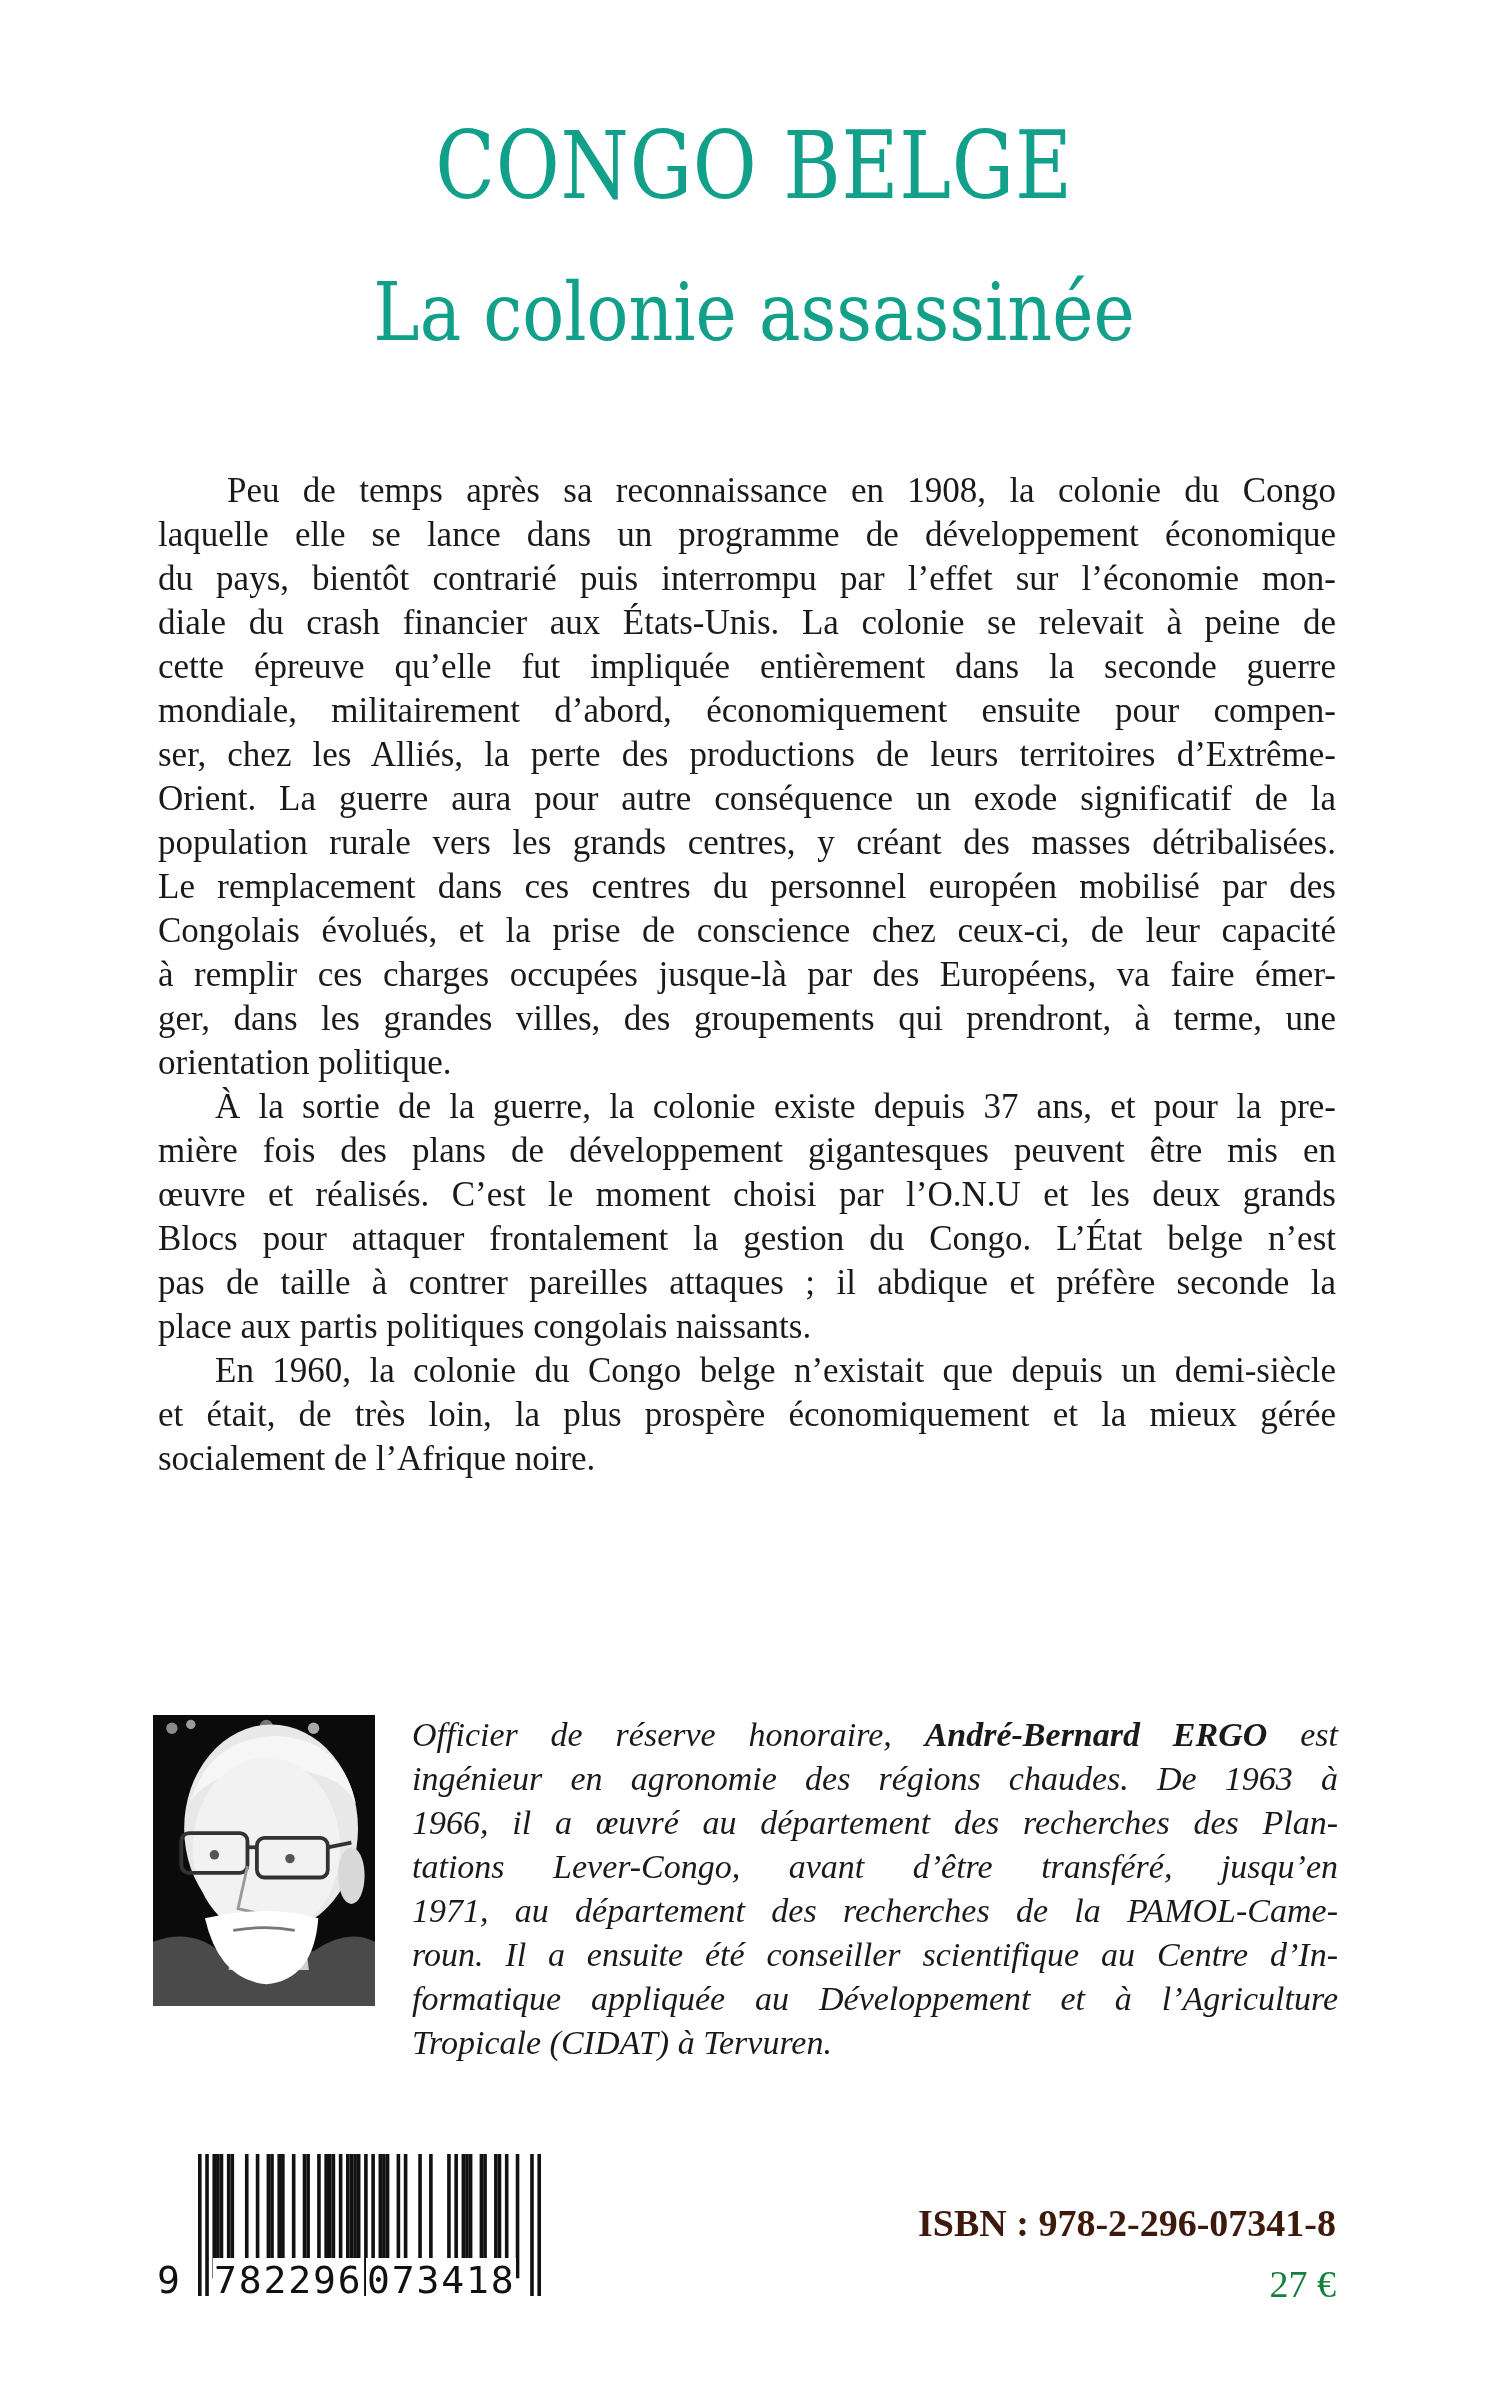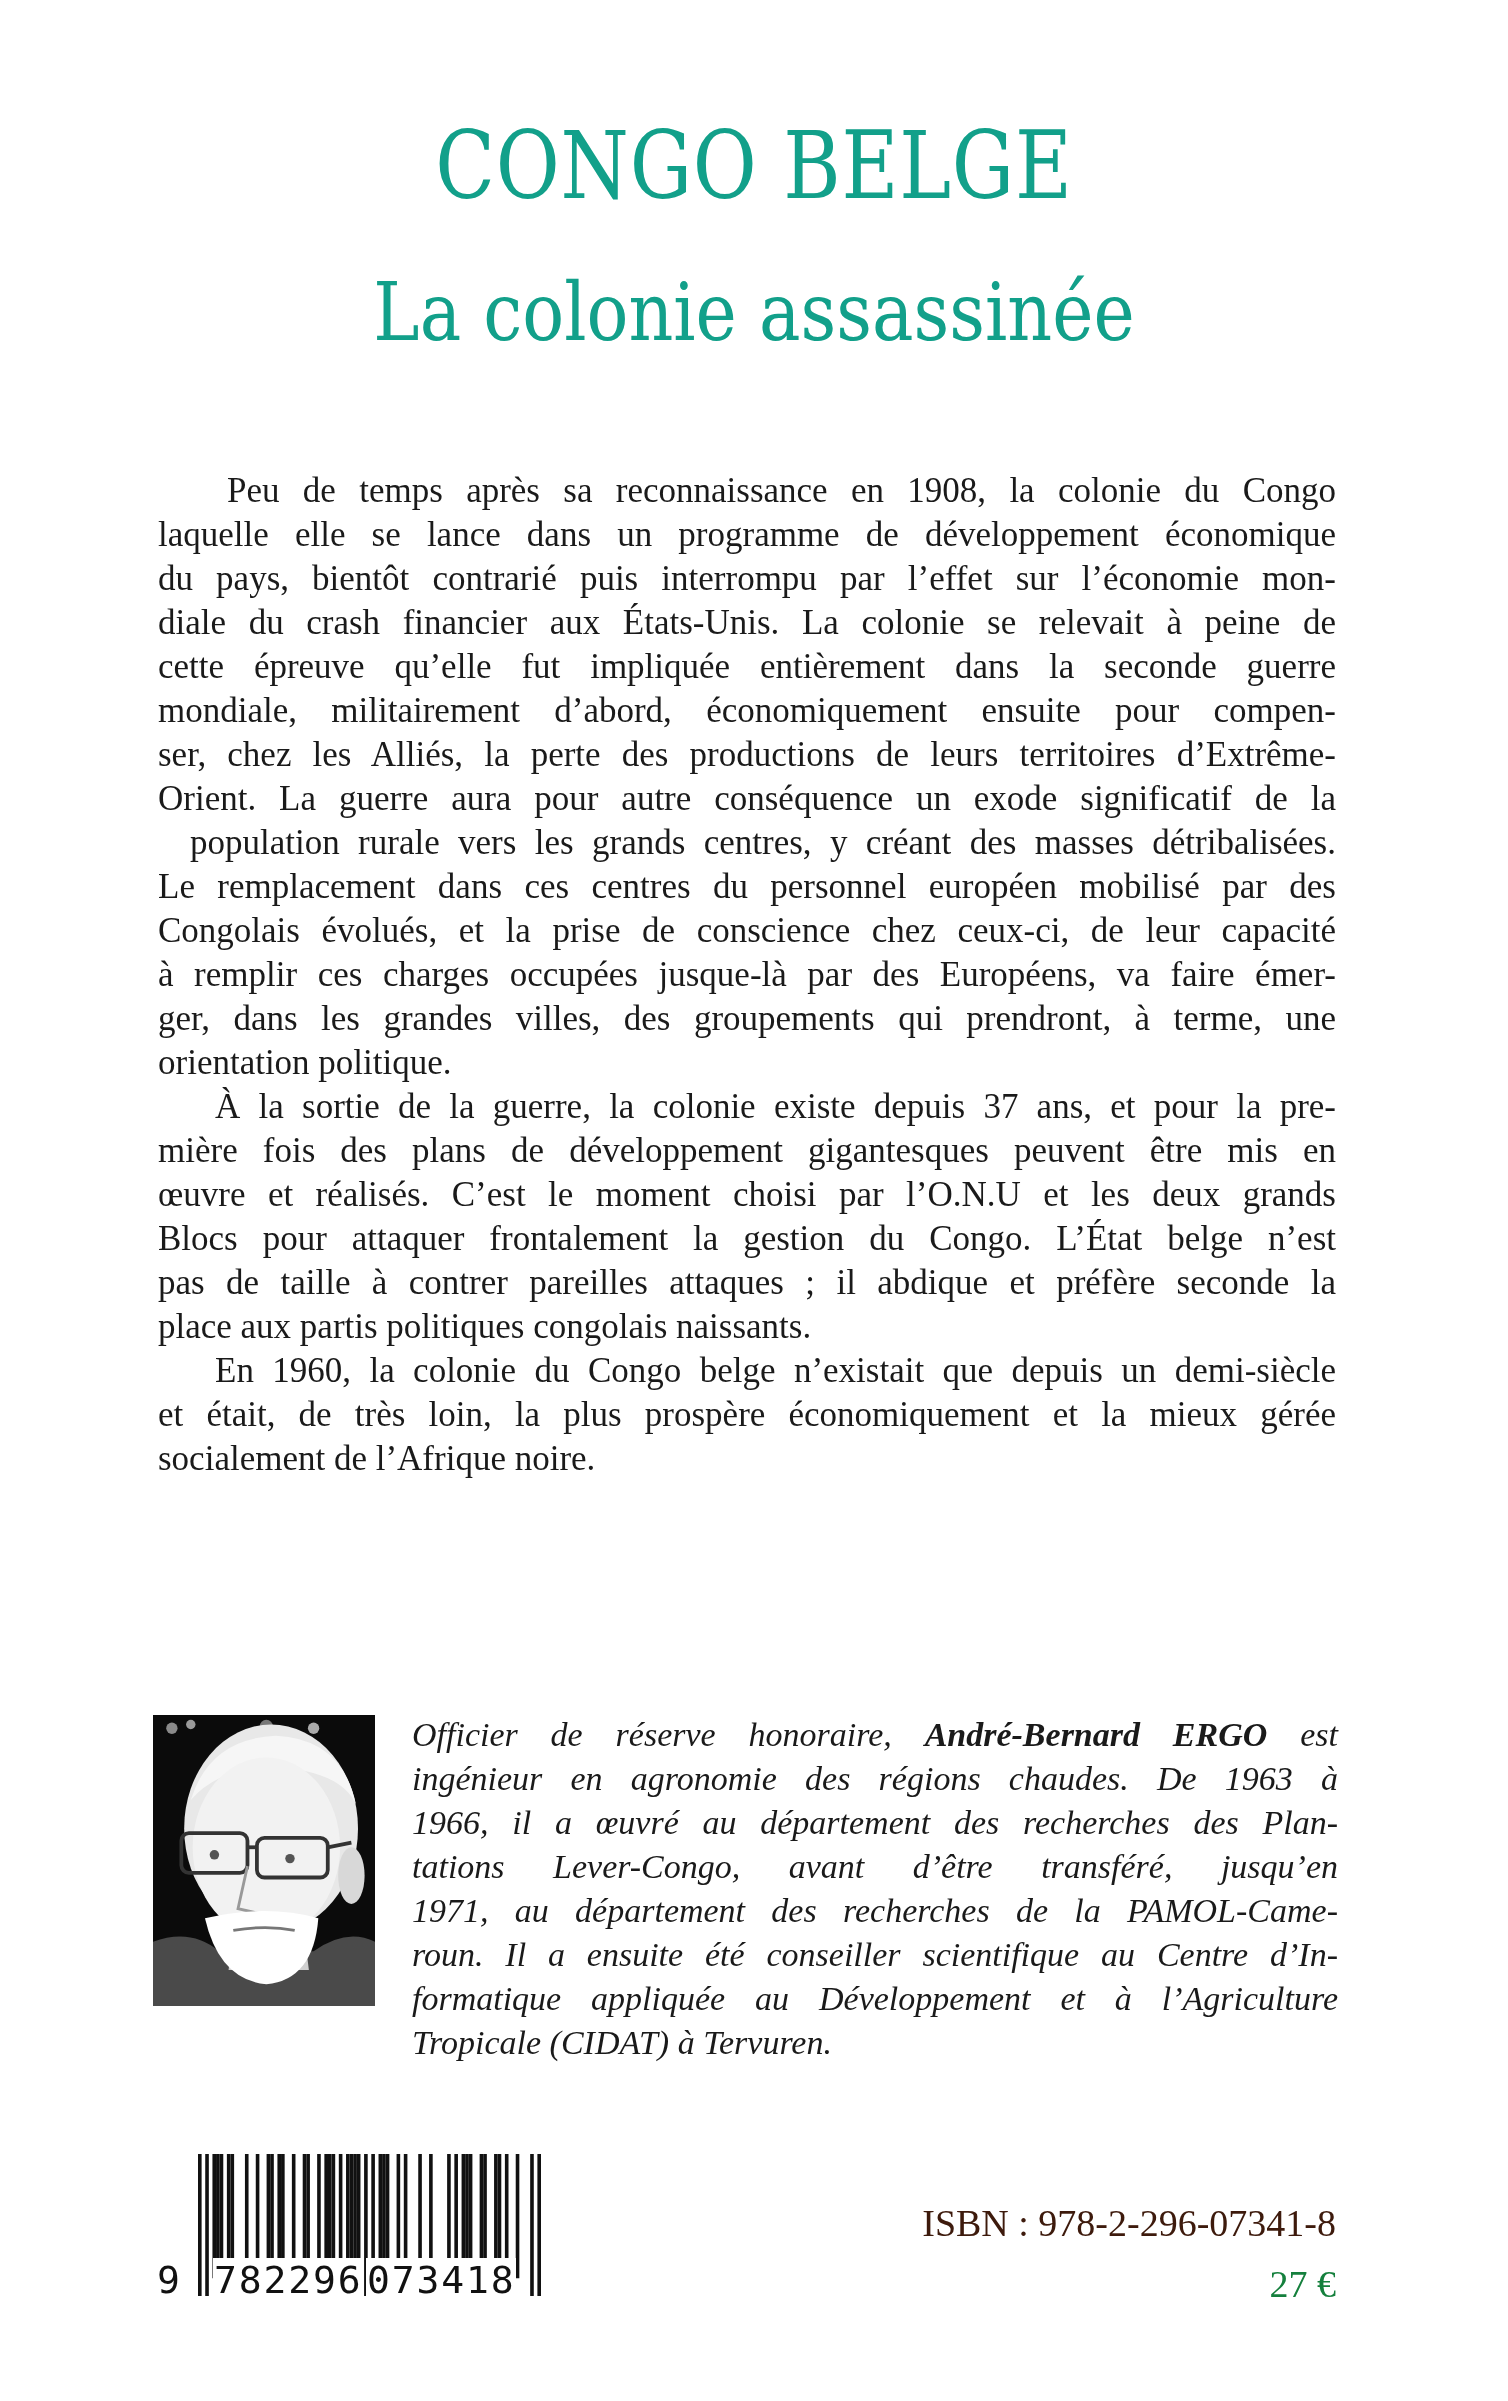--- a/index.html
+++ b/index.html
@@ -12,40 +12,40 @@
   .line.last { text-align-last:left; }
   .line.indent1 { padding-left:69px; }
   .line.indent2 { padding-left:57px; }
   .bio { position:absolute; left:412px; top:1713px; width:926px; }
   .bio .line { font-style:italic; font-size:34px; }
   .bio b { font-weight:bold; }
   .photo { position:absolute; left:153px; top:1715px; width:222px; height:291px; background:#0b0b0b; overflow:hidden; }
   .barcode { position:absolute; left:198px; top:2154px; width:343px; height:142px; }
   .barcode-digits { position:absolute; left:156px; top:2258px; width:397px; font-family:"DejaVu Sans Mono", "Liberation Mono", monospace; font-size:38px; color:#111; }
   .barcode-digits span { position:absolute; background:#fff; padding:0 0.9px; }
-  .isbn { position:absolute; right:172px; top:2201px; font-size:38px; color:#3d1a0c; white-space:nowrap; }
+  .isbn { position:absolute; right:172px; top:2201px; font-size:38px; color:#3d1a0c; white-space:nowrap;font-weight:bold; }
   .price { position:absolute; right:172px; top:2262px; font-size:38px; color:#15803d; white-space:nowrap; }
 </style>
 </head>
 <body>
 
 <h1 class="title title-main">CONGO BELGE</h1>
 <h2 class="title title-sub">La colonie assassinée</h2>
 
 <div class="body-text">
 
   <span class="line indent1" style="white-space: nowrap;">Peu de temps après sa reconnaissance en 1908, la colonie du Congo</span>
   <span class="line" style="white-space: nowrap;">laquelle elle se lance dans un programme de développement économique</span>
   <span class="line" style="white-space: nowrap;">du pays, bientôt contrarié puis interrompu par l’effet sur l’économie mon-</span>
   <span class="line" style="white-space: nowrap;">diale du crash financier aux États-Unis. La colonie se relevait à peine de</span>
   <span class="line" style="white-space: nowrap;">cette épreuve qu’elle fut impliquée entièrement dans la seconde guerre</span>
   <span class="line" style="white-space: nowrap;">mondiale, militairement d’abord, économiquement ensuite pour compen-</span>
   <span class="line" style="white-space: nowrap;">ser, chez les Alliés, la perte des productions de leurs territoires d’Extrême-</span>
   <span class="line" style="white-space: nowrap;">Orient. La guerre aura pour autre conséquence un exode significatif de la</span>
-  <span class="line" style="white-space: nowrap; margin-left: 32px;">population rurale vers les grands centres, y créant des masses détribalisées.</span>
+  <span class="line" style="white-space: nowrap;">population rurale vers les grands centres, y créant des masses détribalisées.</span>
   <span class="line" style="white-space: nowrap;">Le remplacement dans ces centres du personnel européen mobilisé par des</span>
   <span class="line" style="white-space: nowrap;">Congolais évolués, et la prise de conscience chez ceux-ci, de leur capacité</span>
   <span class="line" style="white-space: nowrap;">à remplir ces charges occupées jusque-là par des Européens, va faire émer-</span>
   <span class="line" style="white-space: nowrap;">ger, dans les grandes villes, des groupements qui prendront, à terme, une</span>
   <span class="line last" style="white-space: nowrap;">orientation politique.</span>
 
   <span class="line indent2" style="white-space: nowrap;">À la sortie de la guerre, la colonie existe depuis 37 ans, et pour la pre-</span>
   <span class="line" style="white-space: nowrap;">mière fois des plans de développement gigantesques peuvent être mis en</span>
   <span class="line" style="white-space: nowrap;">œuvre et réalisés. C’est le moment choisi par l’O.N.U et les deux grands</span>
   <span class="line" style="white-space: nowrap;">Blocs pour attaquer frontalement la gestion du Congo. L’État belge n’est</span>

